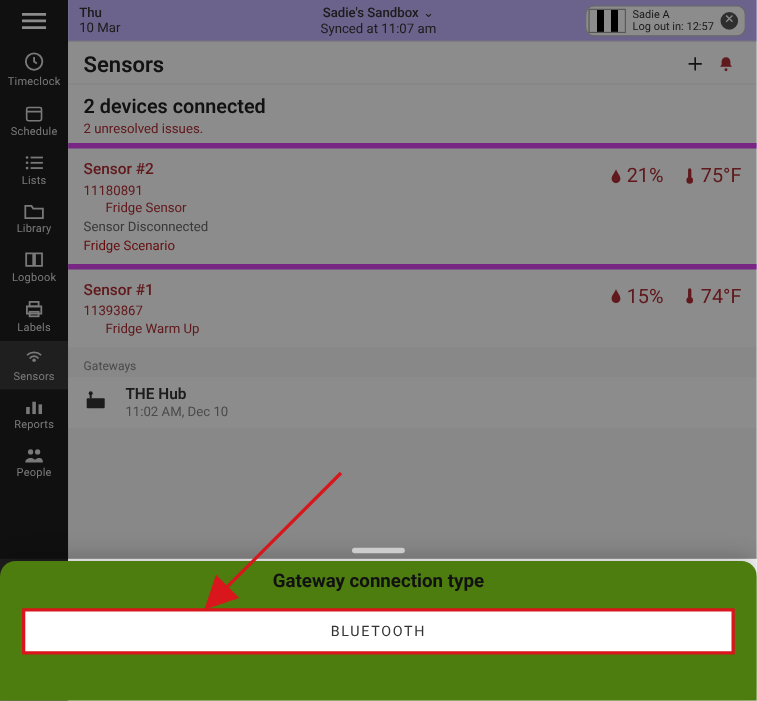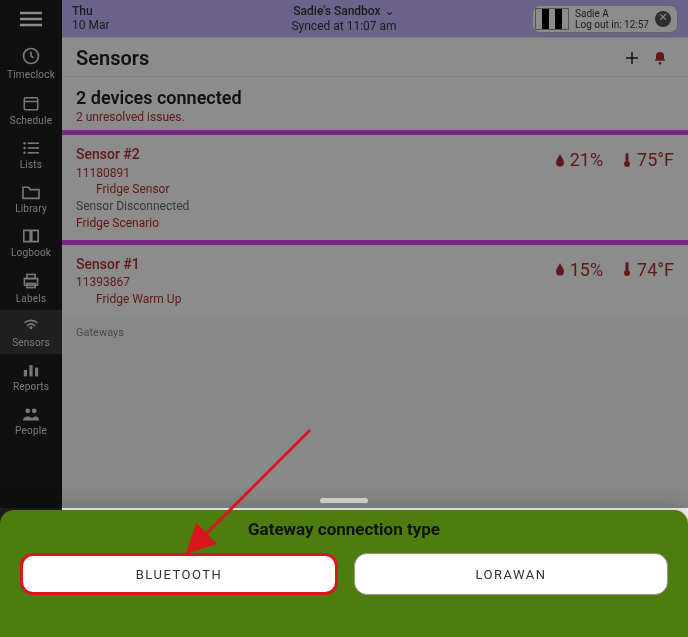--- a/index.html
+++ b/index.html
@@ -52,21 +52,21 @@
 .gateway { display:flex; gap:14px; padding: 8px 14px; background:#fff; align-items:flex-start; }
 .gateway .gicon { width:24px; padding-top:2px; }
 .gateway .ginfo .gname { font-size:14px; font-weight:600; color:#333; }
 .gateway .ginfo .gtime { font-size:12px; color:#888; }
 
 
 .sheet { position:absolute; bottom:0; left:0; width:688px; background:#4d7c0f; z-index:100; border-top-left-radius:14px; border-top-right-radius:14px; padding: 8px 20px 42px; box-shadow: 0 -4px 20px rgba(0,0,0,0.2); }
 .grabber { width:48px; height:5px; background:#ccc; border-radius:3px; margin: -14px auto 10px; position:relative; top:-6px;}
 .sheet h2 { text-align:center; font-size:17px; font-weight:700; color:#111; margin: 2px 0 14px; }
 .options { display:flex; gap:16px; }
-.opt { flex:1; height:42px; border:1px solid #999; border-radius:13px; display:flex; align-items:center; justify-content:center; font-size:13px; letter-spacing:1.5px; color:#333; background:#fff; }
+.opt { flex:1; height:42px; border:1px solid #999; border-radius:1px; display:flex; align-items:center; justify-content:center; font-size:13px; letter-spacing:1.5px; color:#333; background:#fff; }
 .opt.highlight { border:3px solid #d8161b; }
 
 
 .arrow-ann { position:absolute; z-index:200; pointer-events:none; }
 </style>
 </head>
 <body>
 
 <div class="app">
 
@@ -231,31 +231,43 @@
               <rect x="9" y="2" width="6" height="18" rx="3" fill="#b02e33"></rect>
               <circle cx="12" cy="24" r="6" fill="#b02e33"></circle>
             </svg>
           <span>74°F</span>
         </div>
       </div>
     </div>
 
     <div class="section-label">Gateways</div>
 
+    <div class="gateway">
+      <div class="gicon">
+        <svg width="22" height="20" viewBox="0 0 24 22">
+            <rect x="3" y="10" width="18" height="10" rx="1" fill="#333"></rect>
+            <circle cx="7" cy="5" r="2" fill="#333"></circle>
+            <line x1="7" y1="5" x2="7" y2="10" stroke="#333" stroke-width="2"></line>
+          </svg>
+      </div>
+      <div class="ginfo">
+        <div class="gname">THE Hub</div>
+        <div class="gtime">11:02 AM, Dec 10</div>
+      </div>
+    </div>
   </div>
 </div>
 
 <div class="dim-overlay"></div>
 
 <div class="sheet">
   <div class="grabber"></div>
   <h2>Gateway connection type</h2>
   <div class="options">
     <div class="opt highlight">BLUETOOTH</div>
-    <div class="opt">LORAWAN</div>
   </div>
 </div>
 
 <svg class="arrow-ann" style="left:170px; top:420px;" width="160" height="150" viewBox="0 0 160 150">
   <defs>
       <marker id="ah" markerWidth="10" markerHeight="10" refX="8" refY="5" orient="auto">
         <path d="M0 0L10 5L0 10z" fill="#d8161b"></path>
       </marker>
     </defs>
   <line x1="140" y1="10" x2="20" y2="130" stroke="#d8161b" stroke-width="3" marker-end="url(#ah)"></line>

